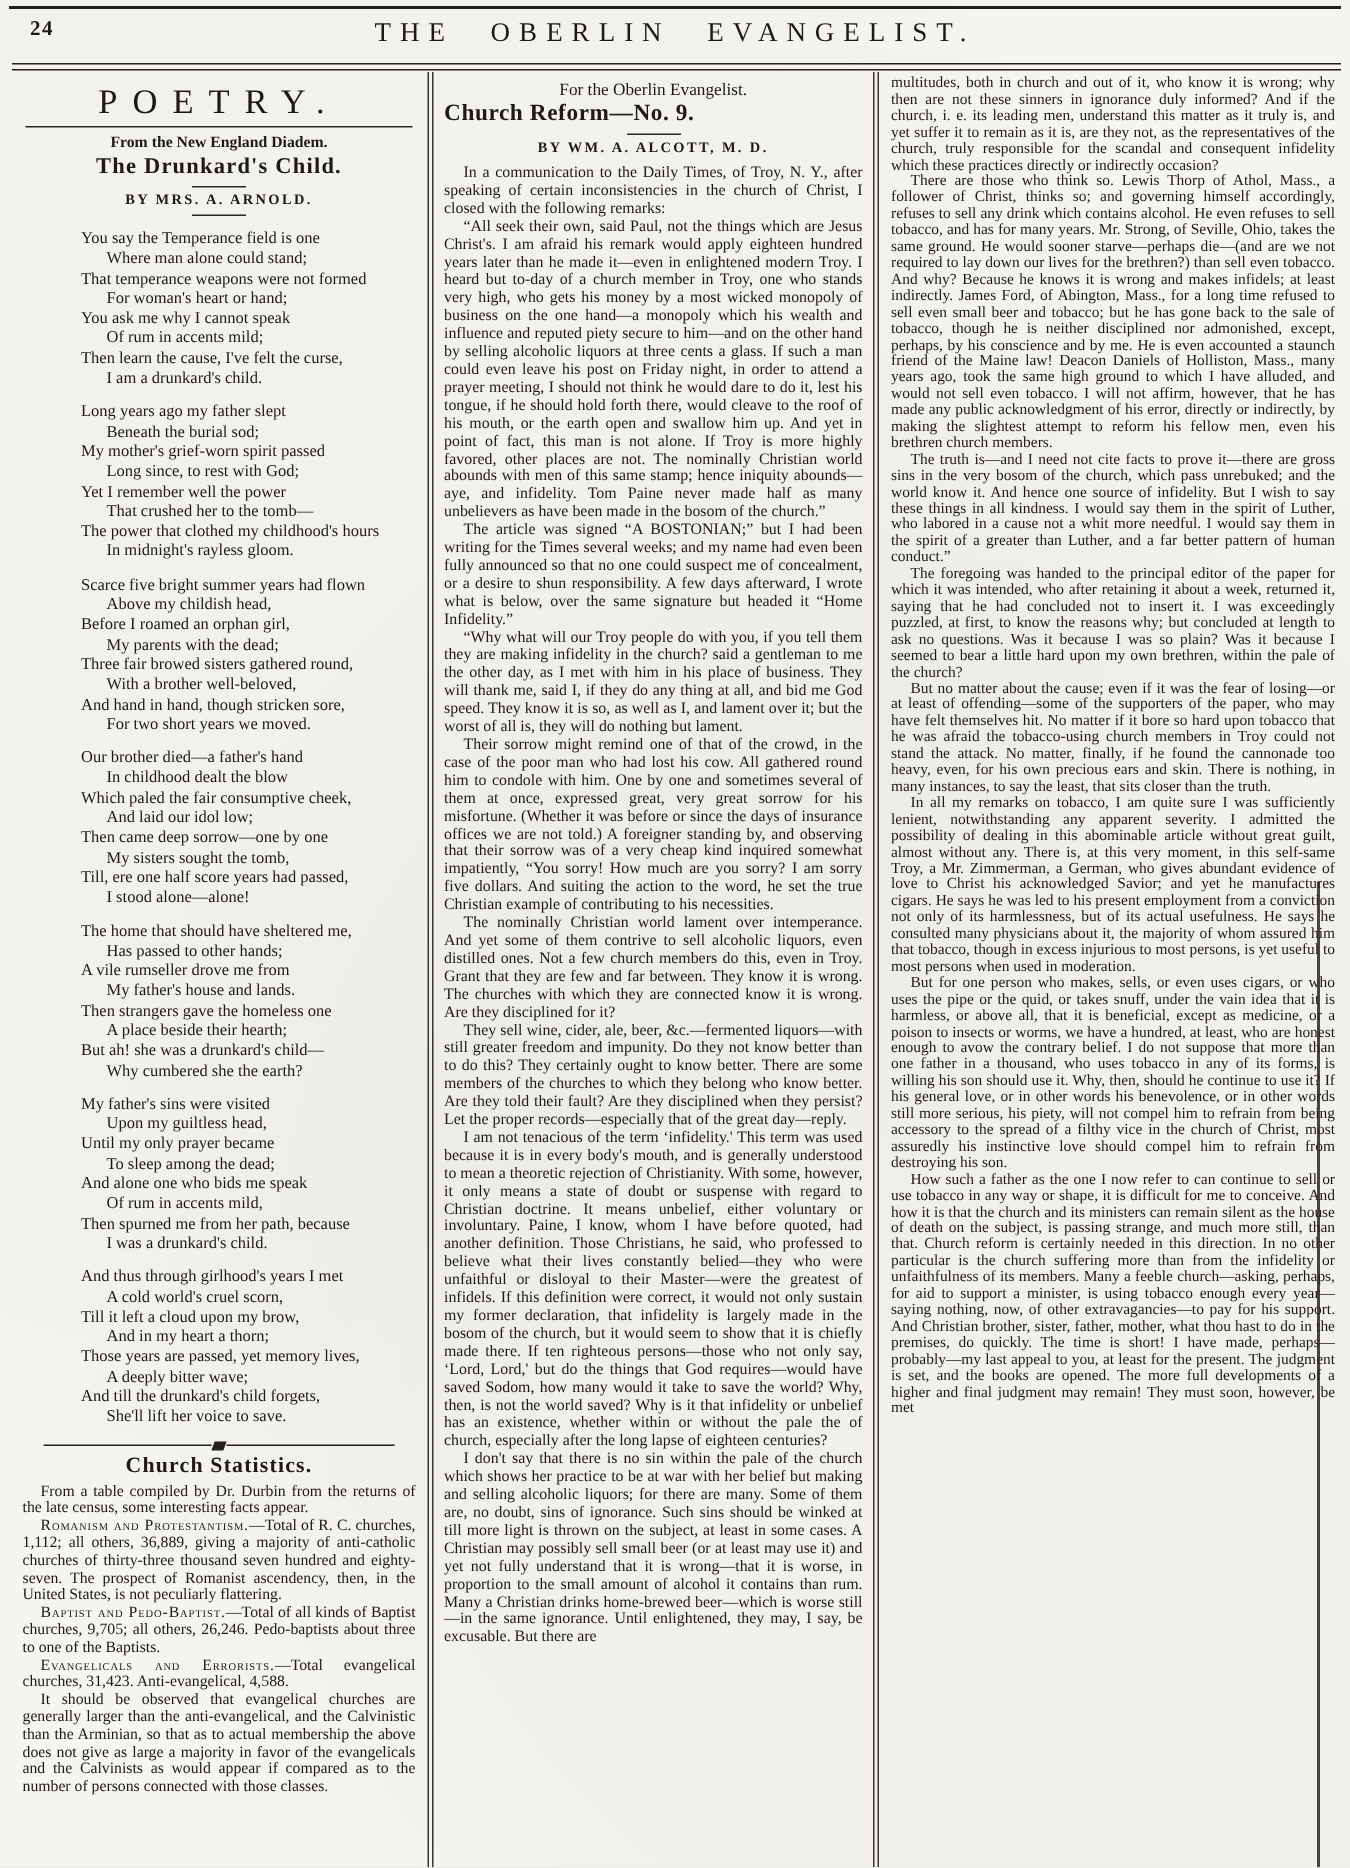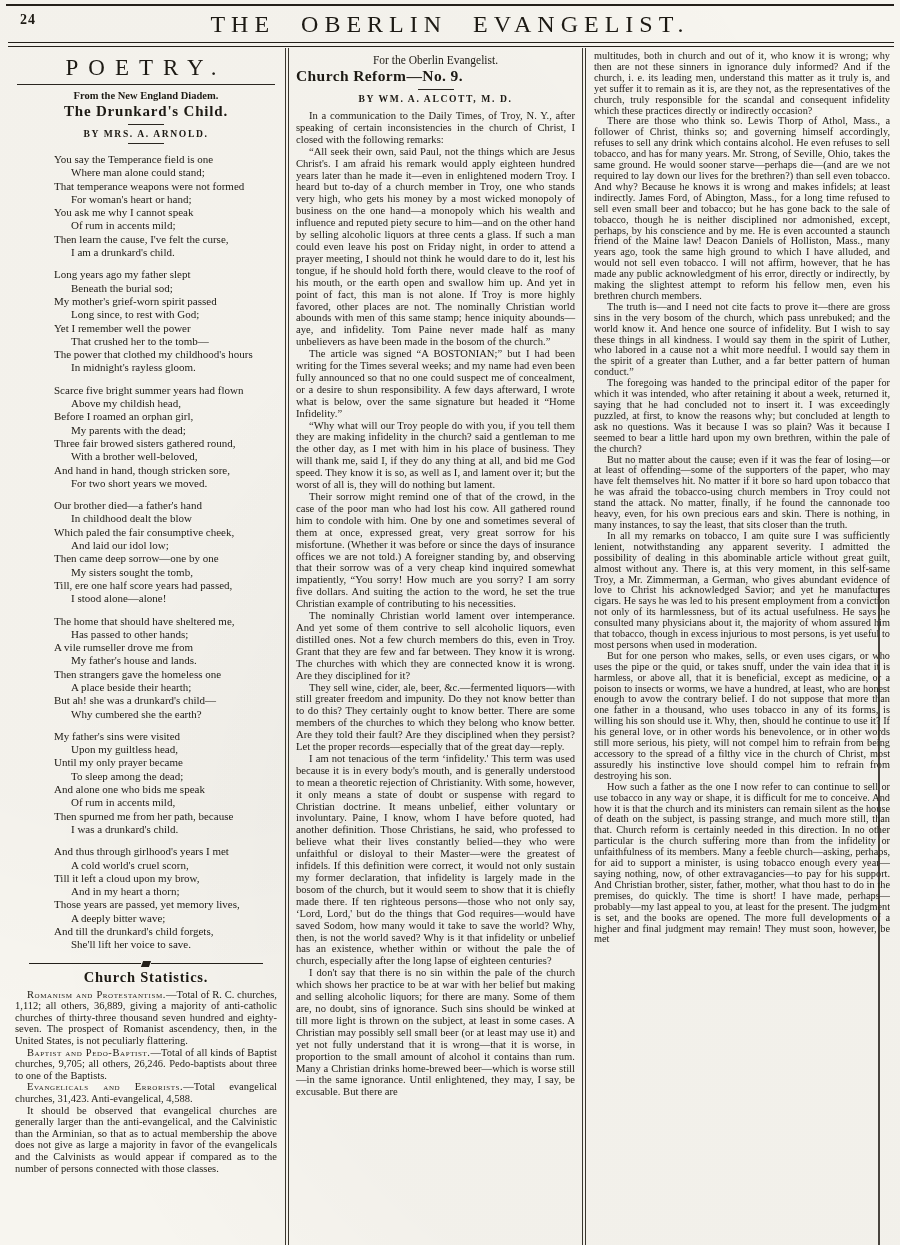--- a/index.html
+++ b/index.html
@@ -7,21 +7,21 @@
     position:relative; width:900px; height:1245px; margin:0 auto;
     background:#f7f5ef;
     background-image: radial-gradient(circle at 20% 30%, rgba(0,0,0,0.015) 0 40%, transparent 60%),
                       radial-gradient(circle at 80% 70%, rgba(0,0,0,0.02) 0 40%, transparent 60%);
     color:#1d1a14; font-family:"Liberation Serif", serif; overflow:hidden;
     box-sizing:border-box;
   }
   .top-rule { position:absolute; top:4px; left:6px; right:6px; height:2px; background:#24201a; }
   .hdr-row { position:absolute; top:11px; left:0; right:0; height:26px; }
   .page-number { position:absolute; left:20px; top:1px; font-size:14px; font-weight:bold; letter-spacing:1px; }
-  .masthead { position:absolute; left:0; right:0; text-align:center; font-size:24px; letter-spacing:6px; word-spacing:14px; }
+  .masthead { position:absolute; left:0; right:0; text-align:center; font-size:18px; letter-spacing:6px; word-spacing:14px; }
   .hdr-double-rule { position:absolute; top:42px; left:8px; right:6px; height:3px;
     border-top:1.6px solid #24201a; border-bottom:1px solid #24201a; }
 
   .columns { position:absolute; top:48px; bottom:0; left:12px; right:10px; display:flex; }
   .col { overflow:hidden; box-sizing:border-box; }
   .col-left  { width:270px; padding:0 5px 0 3px; }
   .col-mid   { width:287px; padding:0 4px; }
   .col-right { flex:1; padding:0 0 0 5px; }
   .divider { width:2px; margin:0 3px; border-left:1px solid #3a362e; border-right:1px solid #3a362e; }
 
@@ -154,20 +154,21 @@
           </div>
         </div>
 
       <div class="ornament">
         <span class="orn-line"></span>
         <span class="orn-diamond"></span>
         <span class="orn-line"></span>
       </div>
       <div class="stats-head">Church Statistics.</div>
       <div>
+          <p class="stat-para">From a table compiled by Dr. Durbin from the returns of the late census, some interesting facts appear.</p>
           <p class="stat-para"><span class="lead">Romanism and Protestantism.</span>—Total of R. C. churches, 1,112; all others, 36,889, giving a majority of anti-catholic churches of thirty-three thousand seven hundred and eighty-seven. The prospect of Romanist ascendency, then, in the United States, is not peculiarly flattering.</p>
           <p class="stat-para"><span class="lead">Baptist and Pedo-Baptist.</span>—Total of all kinds of Baptist churches, 9,705; all others, 26,246. Pedo-baptists about three to one of the Baptists.</p>
           <p class="stat-para"><span class="lead">Evangelicals and Errorists.</span>—Total evangelical churches, 31,423. Anti-evangelical, 4,588.</p>
           <p class="stat-para">It should be observed that evangelical churches are generally larger than the anti-evangelical, and the Calvinistic than the Arminian, so that as to actual membership the above does not give as large a majority in favor of the evangelicals and the Calvinists as would appear if compared as to the number of persons connected with those classes.</p>
         </div>
     </div>
 
     <div class="divider"></div>
 
     <div class="col col-mid">

